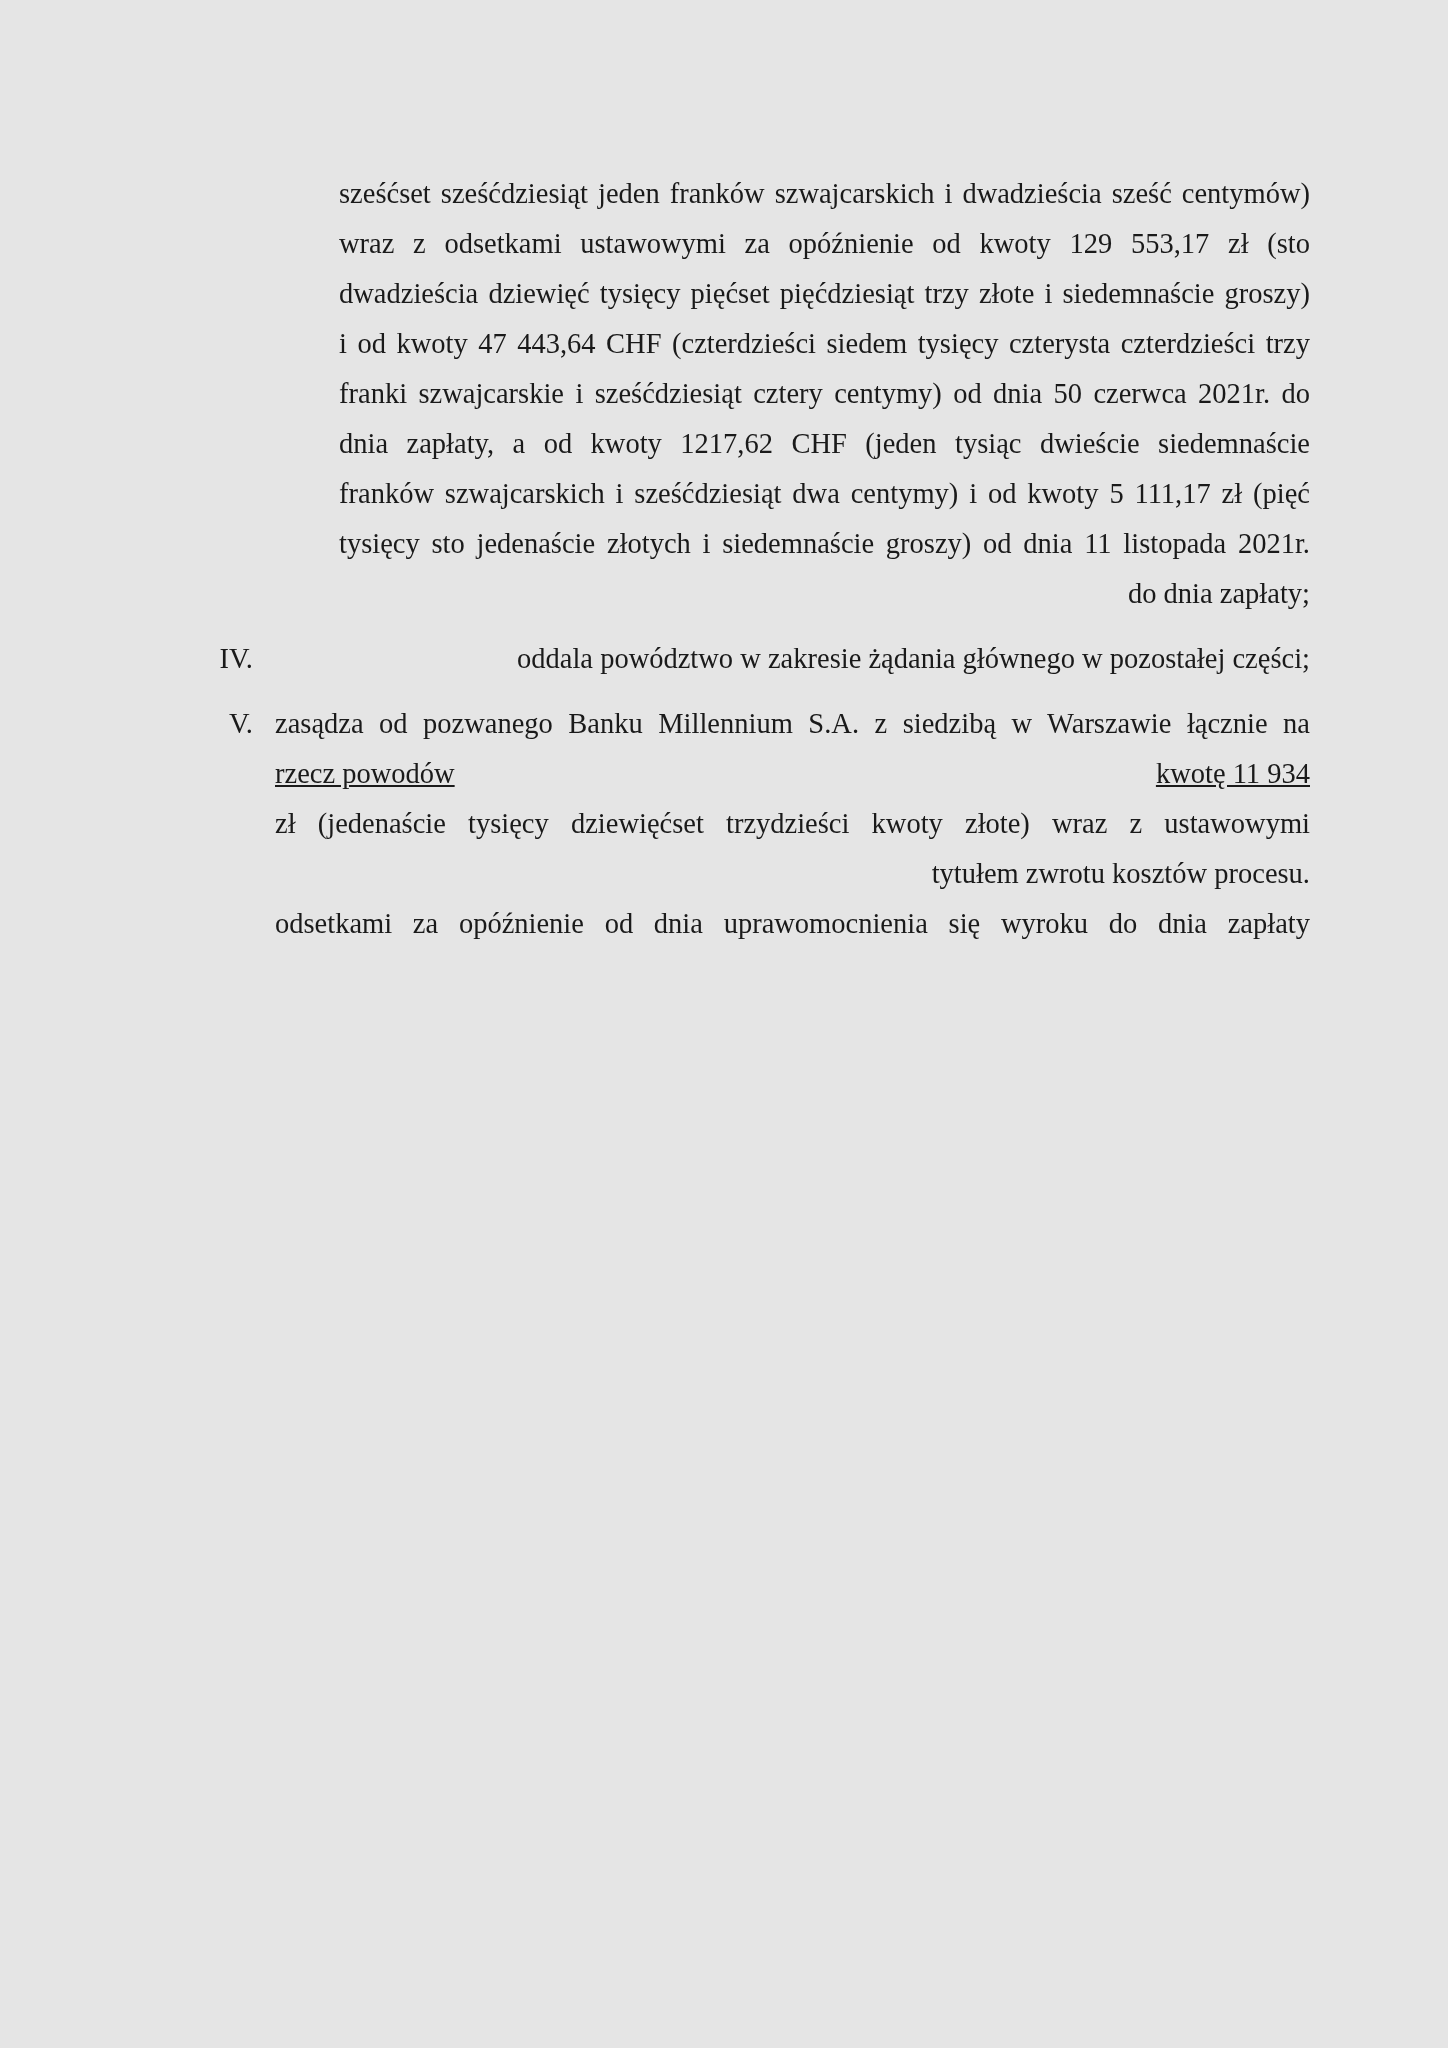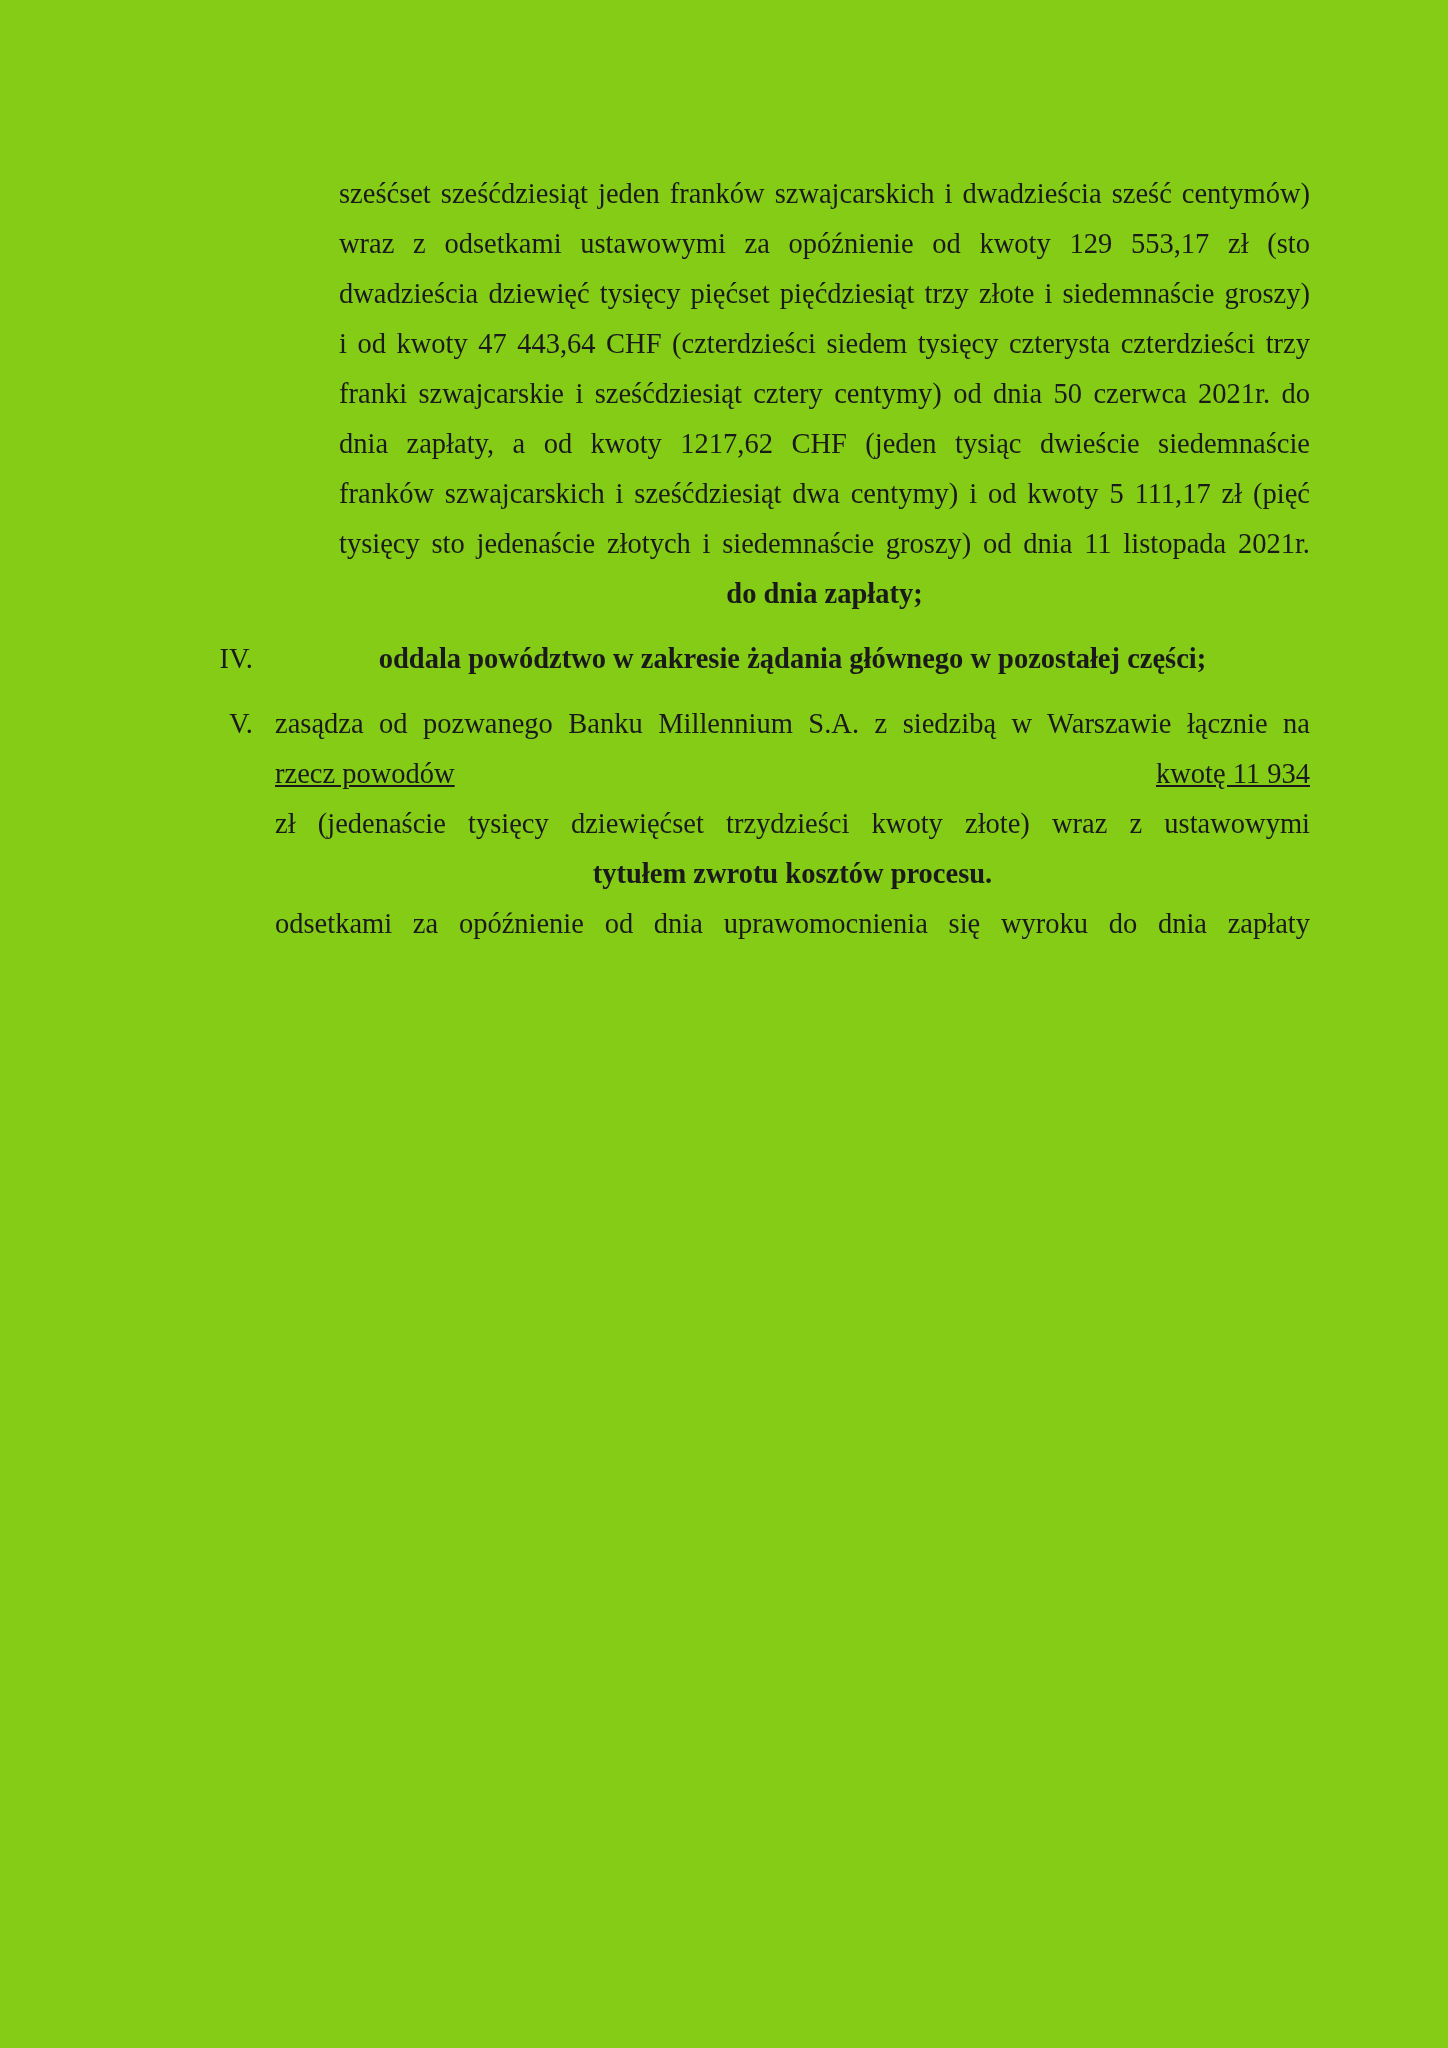--- a/index.html
+++ b/index.html
@@ -1,39 +1,38 @@
 <!DOCTYPE html>
 <html><head>
 <meta charset="utf-8">
 <style>
   html, body { margin: 0; padding: 0; background: #ffffff; }
   .page {
     position: relative;
     width: 1448px;
     height: 2048px;
-    background: #84cc16;
+    background: #e5e5e5;
     overflow: hidden;
     font-family: "Liberation Serif", "DejaVu Serif", serif;
     font-size: 28.5px;
     color: #1a1a1a;
   }
   .para-cont {
     margin: 169px 138px 0 339px; 
   }
   .ln {
     height: 50px;
     line-height: 50px;
   }
   .jl {                 
     text-align: justify;
     text-align-last: justify;
   }
   .ll {                 
-    text-align: center;
-    font-weight: bold;
+    text-align: right;
   }
   .item {
     display: flex;
     margin: 15px 138px 0 215px; 
   }
   .num {
     flex: 0 0 38px;
     text-align: right;
     height: 50px;
     line-height: 50px;

